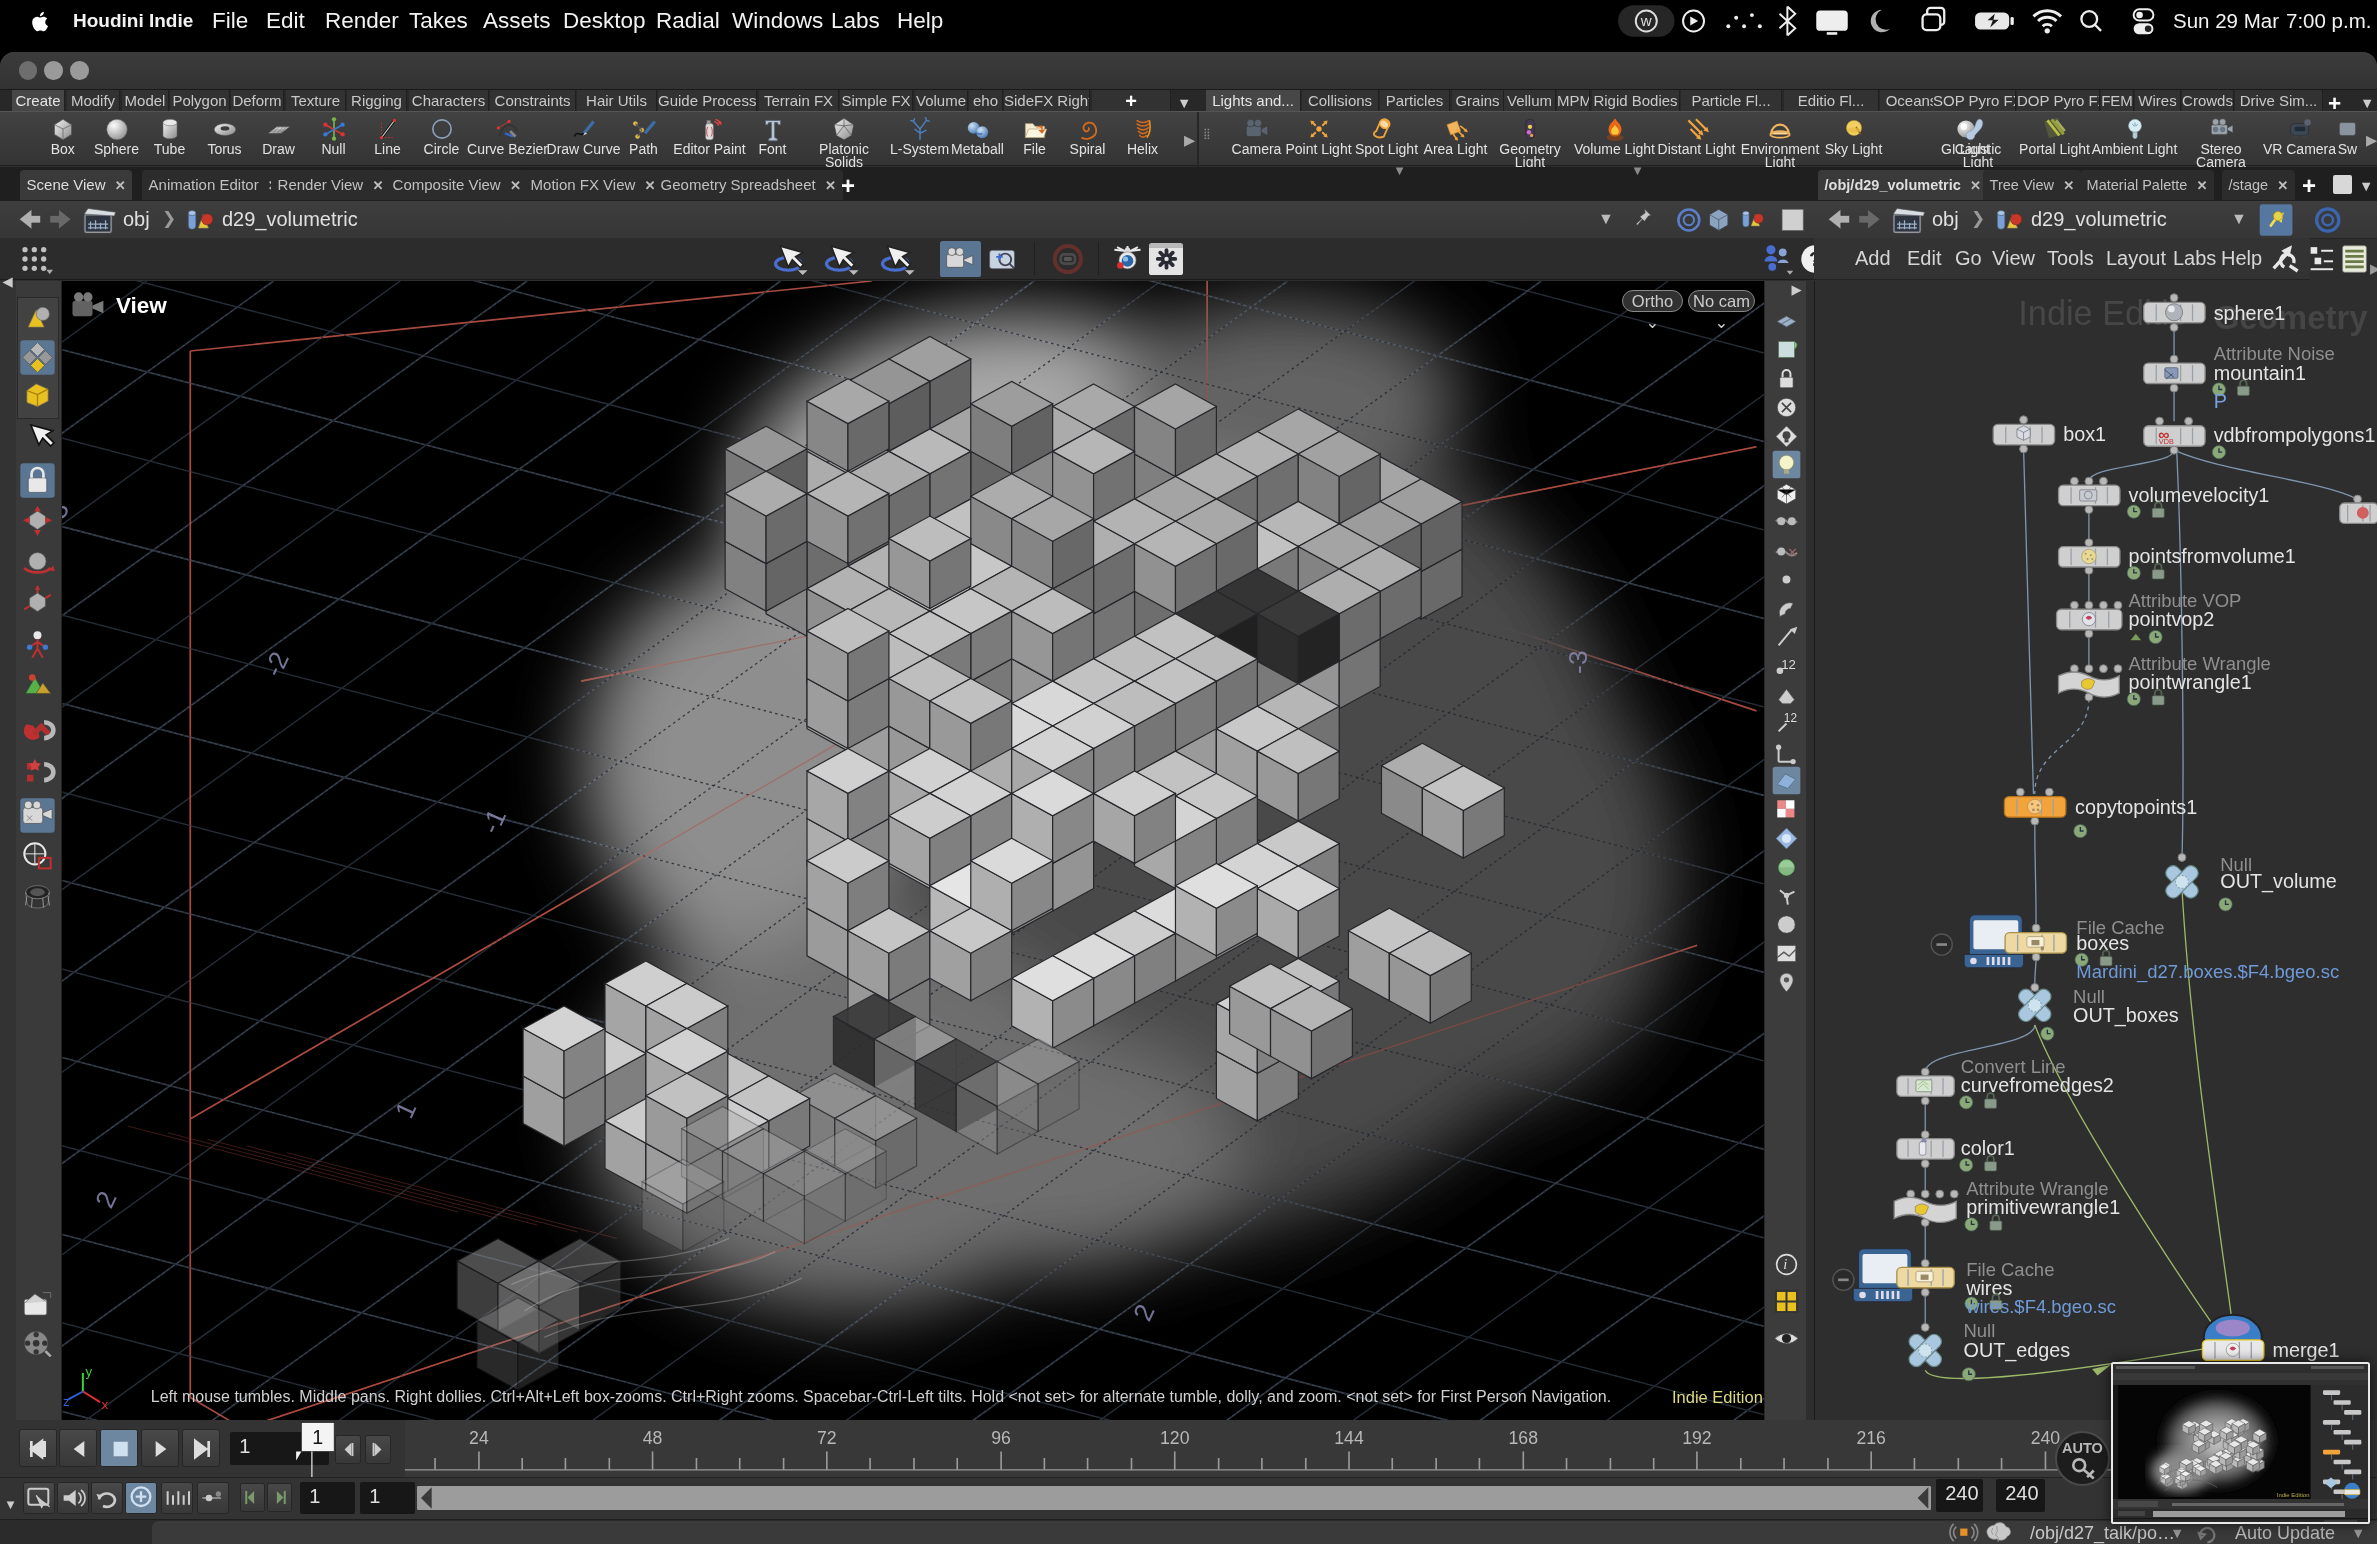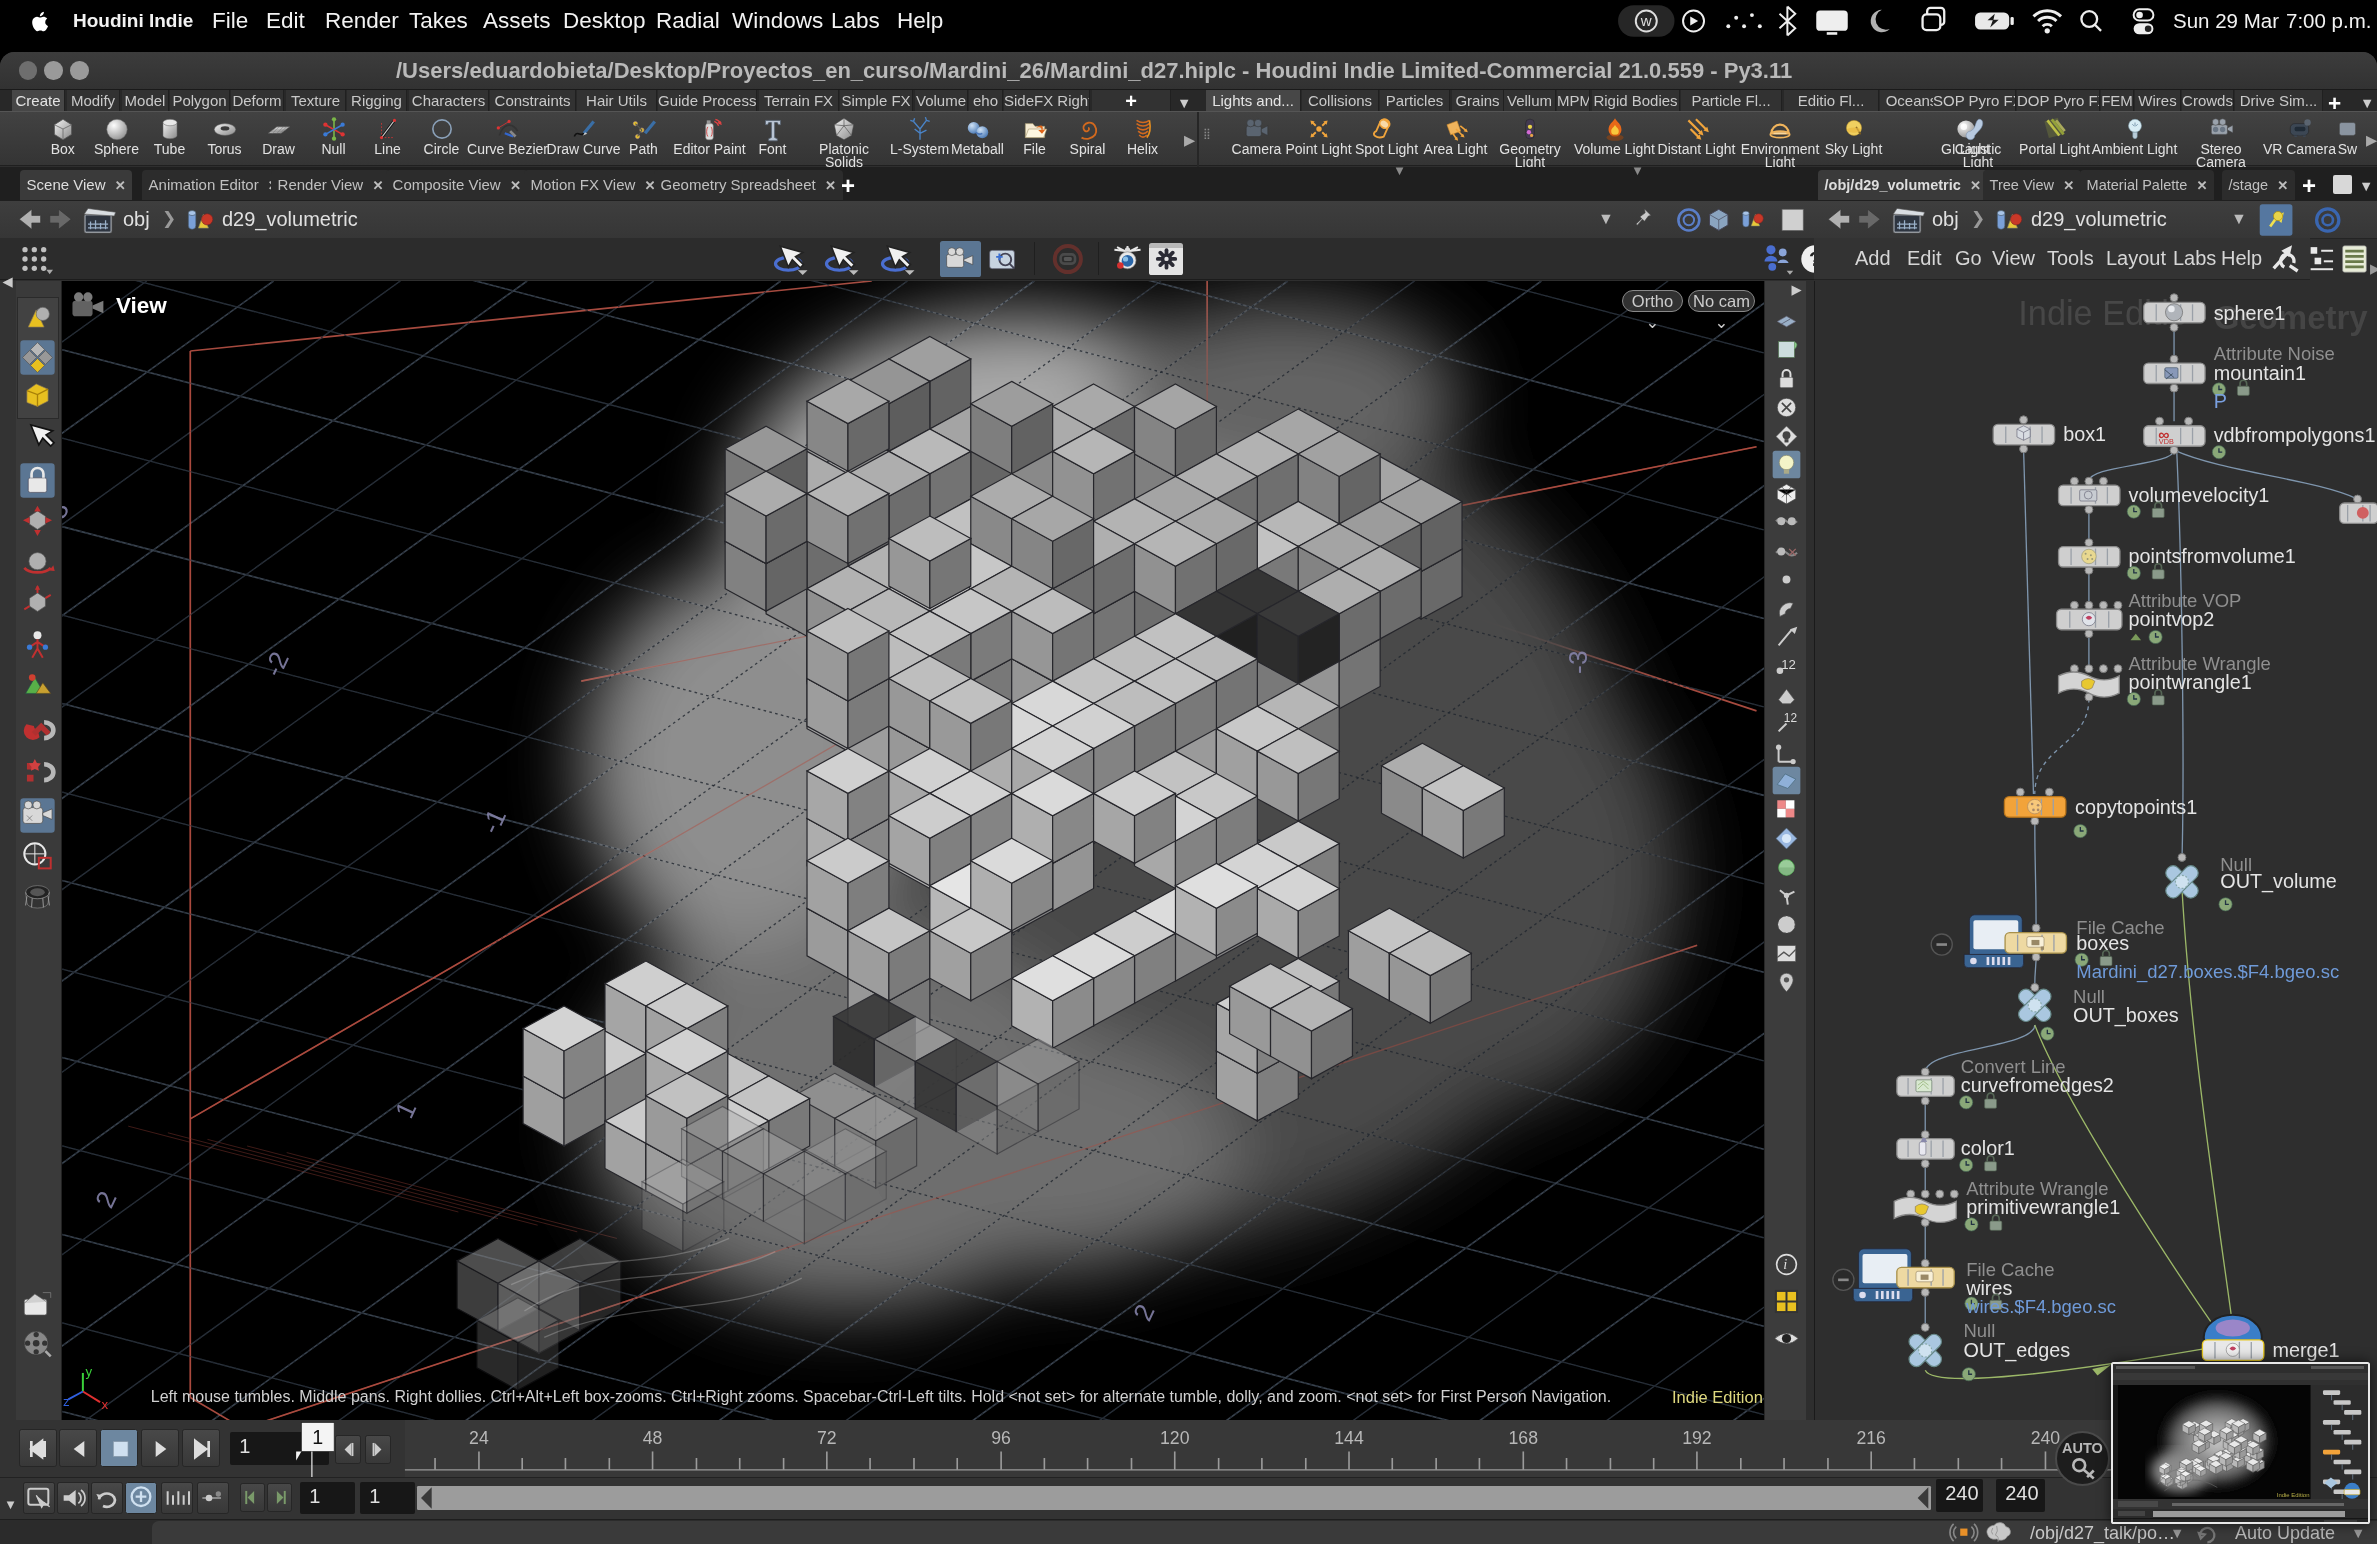--- a/index.html
+++ b/index.html
@@ -106,21 +106,20 @@
         <circle cx="26" cy="31.5" r="5" fill="#222"></circle>
       </svg>
       <span class="mi" style="left:2173px;font-size:20.5px">Sun 29 Mar</span>
       <span class="mi" style="left:2286px;font-size:20.5px">7:00&nbsp;p.m.</span>
     </div>
     <div id="win" class="abs">
       <div id="titlebar" class="abs">
         <span class="tl" style="left:18.5px;background:#6e6e6e"></span>
         <span class="tl" style="left:44px;background:#9a9a9a"></span>
         <span class="tl" style="left:70px;background:#9a9a9a"></span>
-        <div id="title">/Users/eduardobieta/Desktop/Proyectos_en_curso/Mardini_26/Mardini_d27.hiplc - Houdini Indie Limited-Commercial 21.0.559 - Py3.11</div>
       </div>
       <div id="shelftabs" class="abs">
         <span class="stab act" style="left:12px;width:53px">Create</span>
         <span class="stab" style="left:67px;width:53px">Modify</span>
         <span class="stab" style="left:122px;width:47px">Model</span>
         <span class="stab" style="left:170px;width:60px">Polygon</span>
         <span class="stab" style="left:231px;width:53px">Deform</span>
         <span class="stab" style="left:286px;width:60px">Texture</span>
         <span class="stab" style="left:347px;width:60px">Rigging</span>
         <span class="stab" style="left:409px;width:80px">Characters</span>

